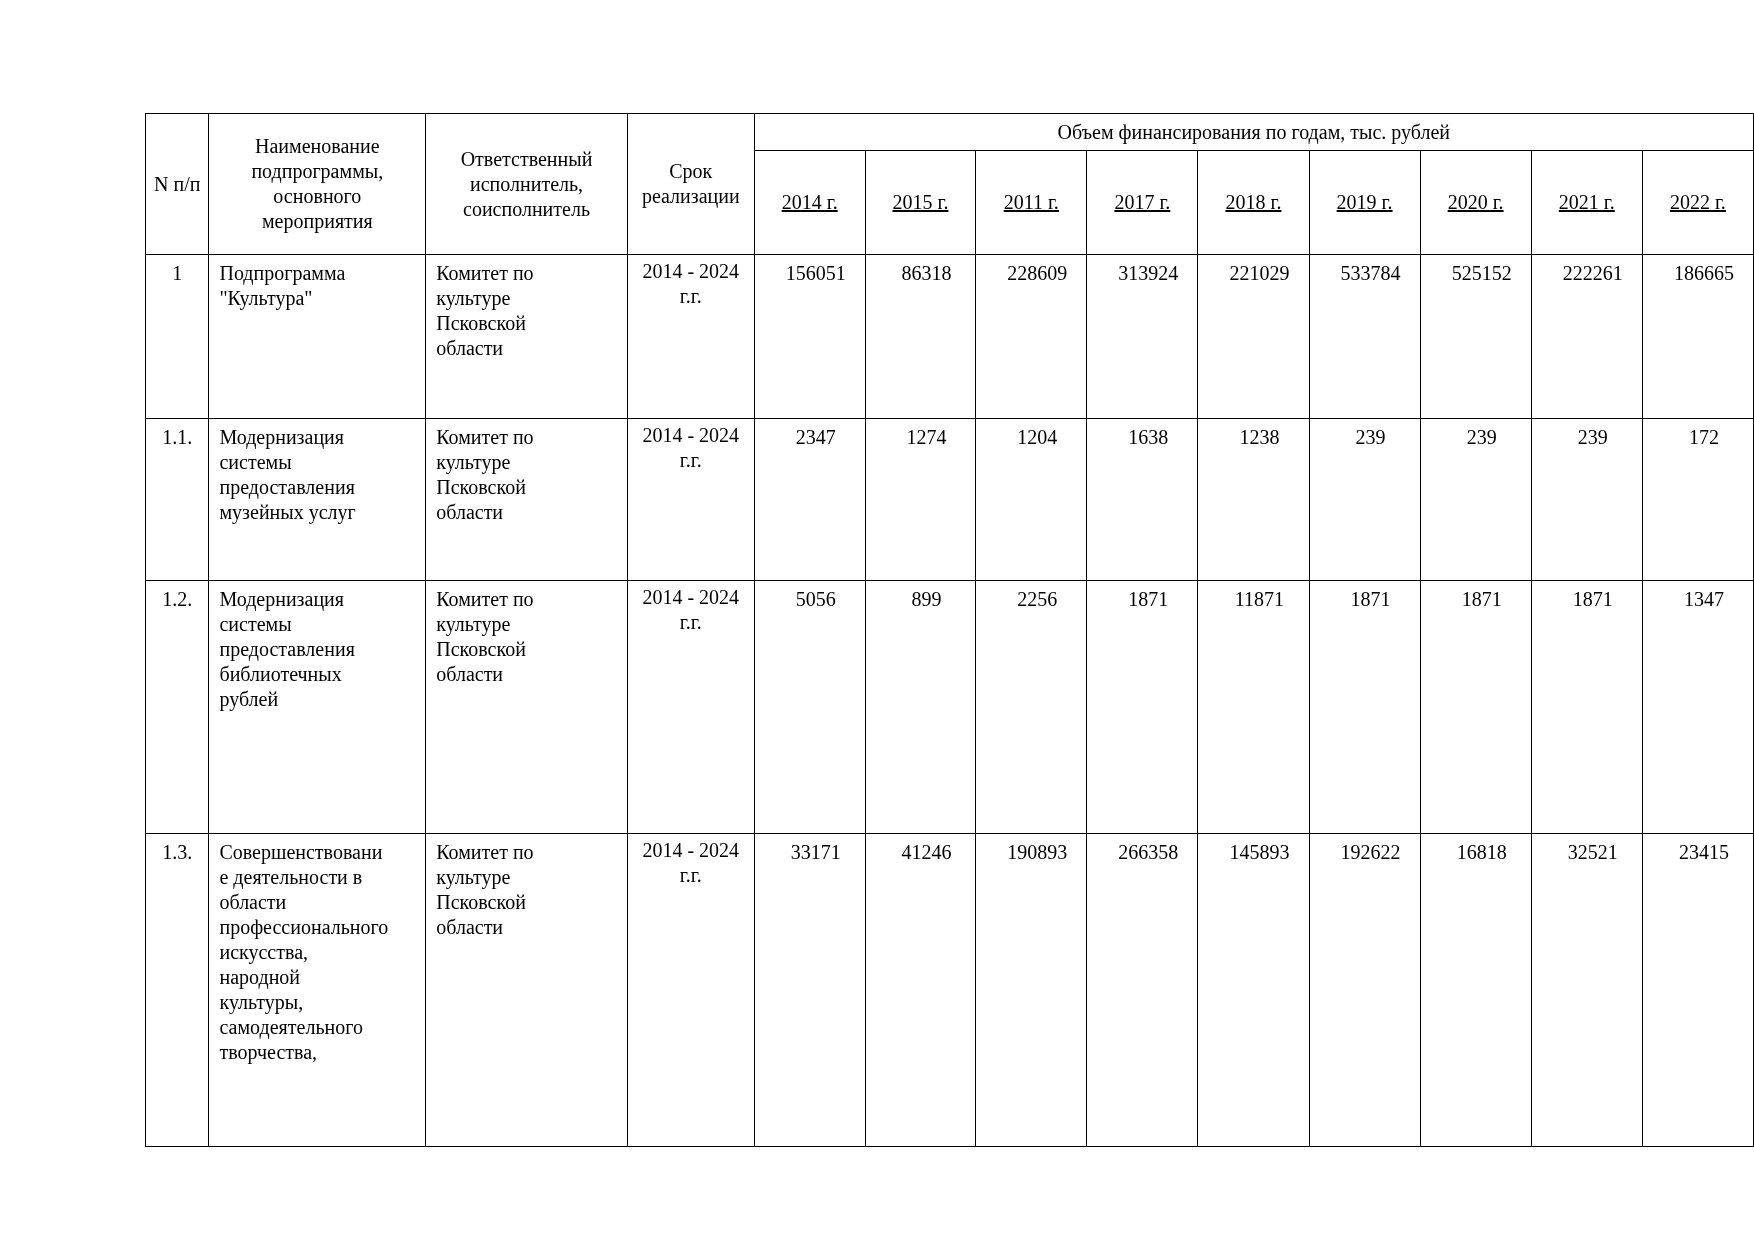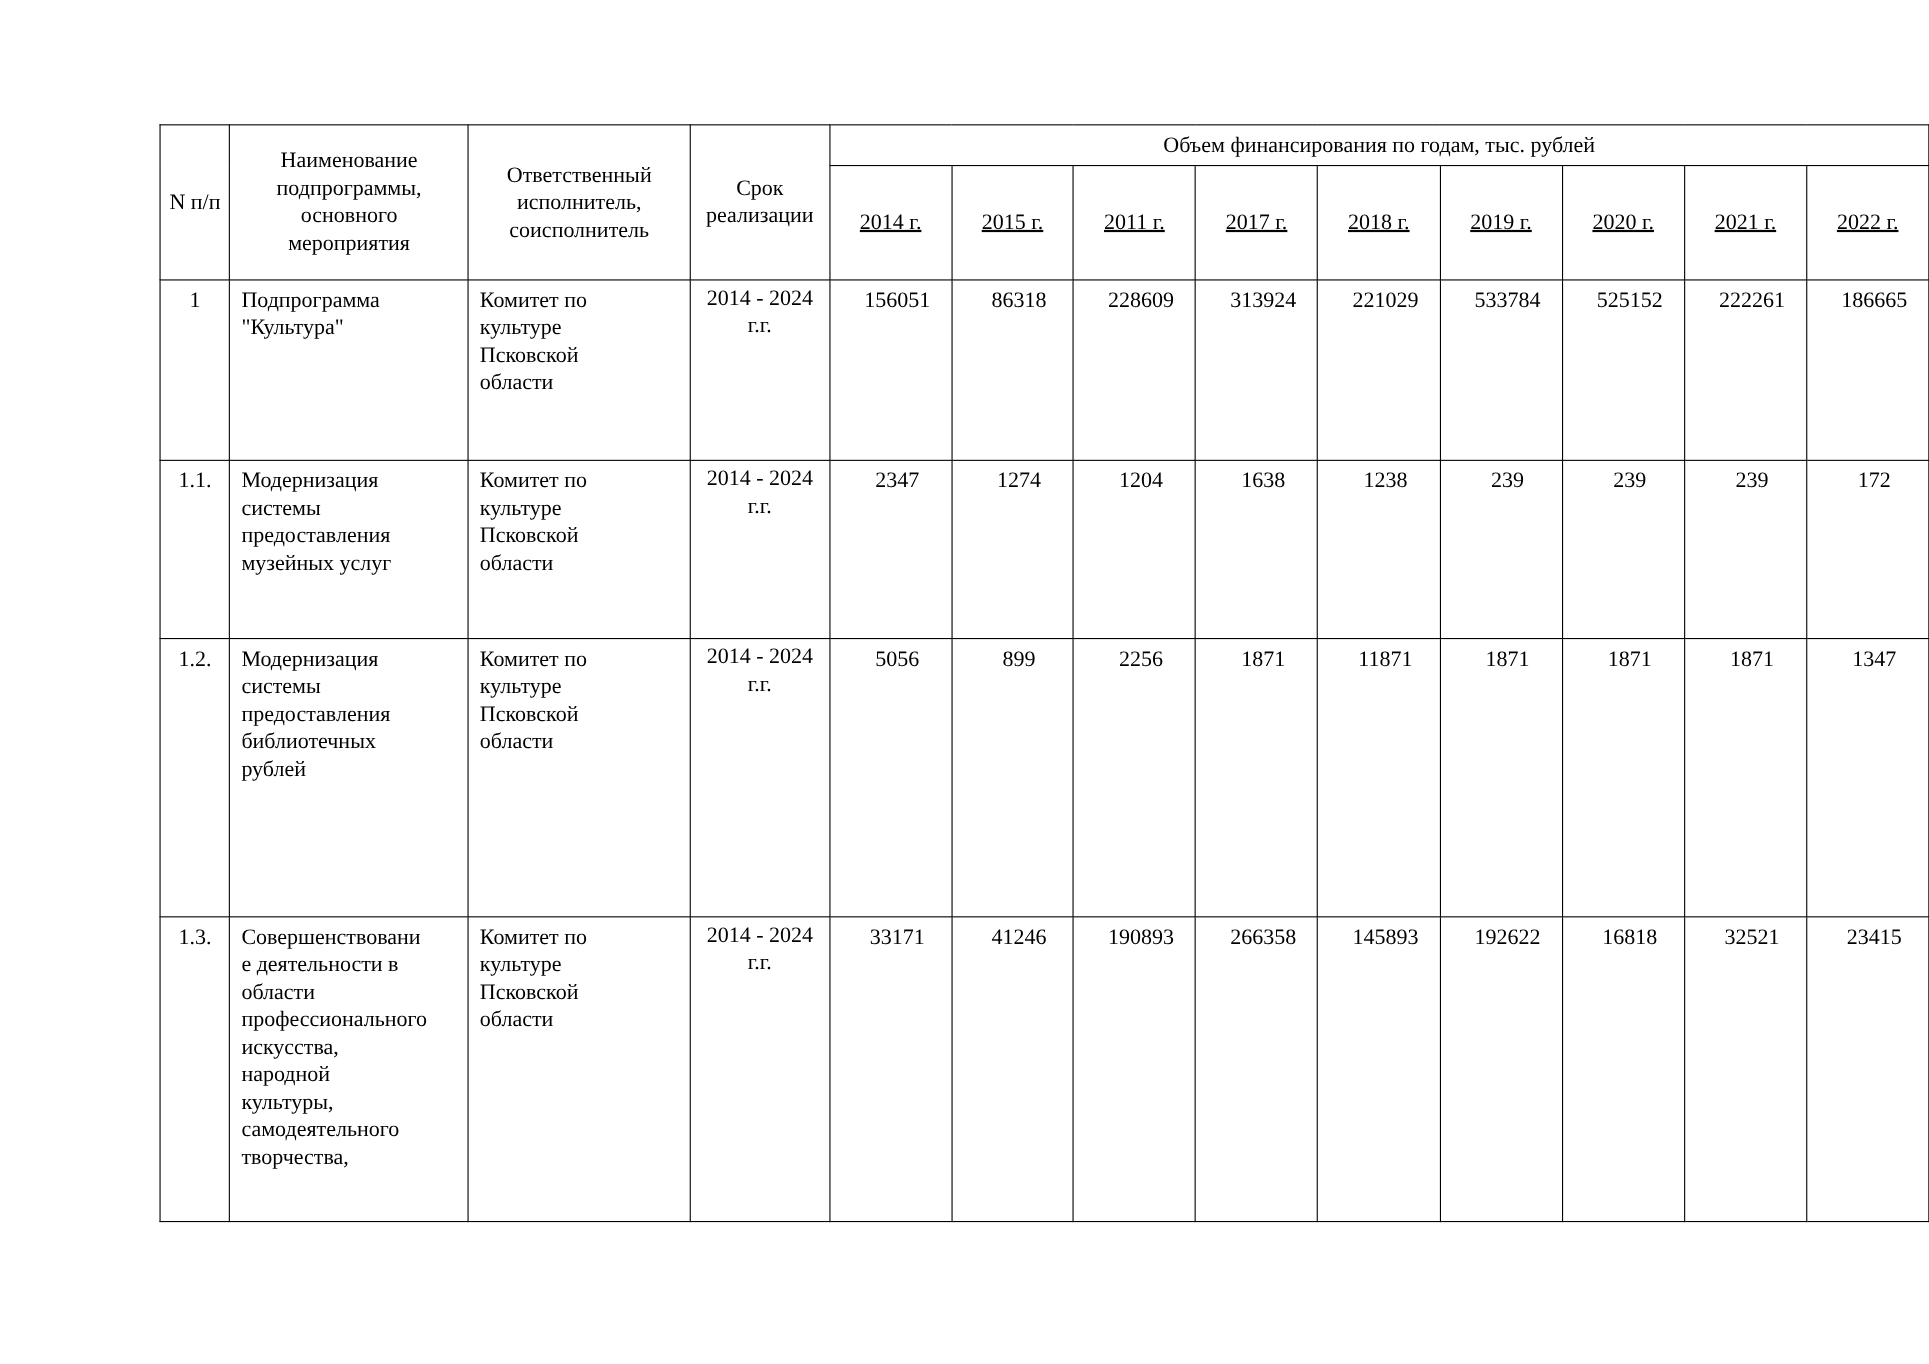--- a/index.html
+++ b/index.html
@@ -38,21 +38,21 @@
   }
   .fin-table td {
     vertical-align: top;
     overflow-wrap: break-word;
   }
   tr.hdr-top    { height: 37px; }
   tr.hdr-years  { height: 104px; text-decoration: underline; }
   tr.row-1      { height: 164px; }
   tr.row-1-1    { height: 162px; }
   tr.row-1-2    { height: 253px; }
-  tr.row-1-3    { height: 277px; }
+  tr.row-1-3    { height: 313px; }
   td.cell-num {
     text-align: center;
     padding: 6px 4px 2px 4px;
   }
   td.cell-name {
     text-align: left;
     padding: 6px 37px 2px 10px;
   }
   td.cell-exec {
     text-align: left;

